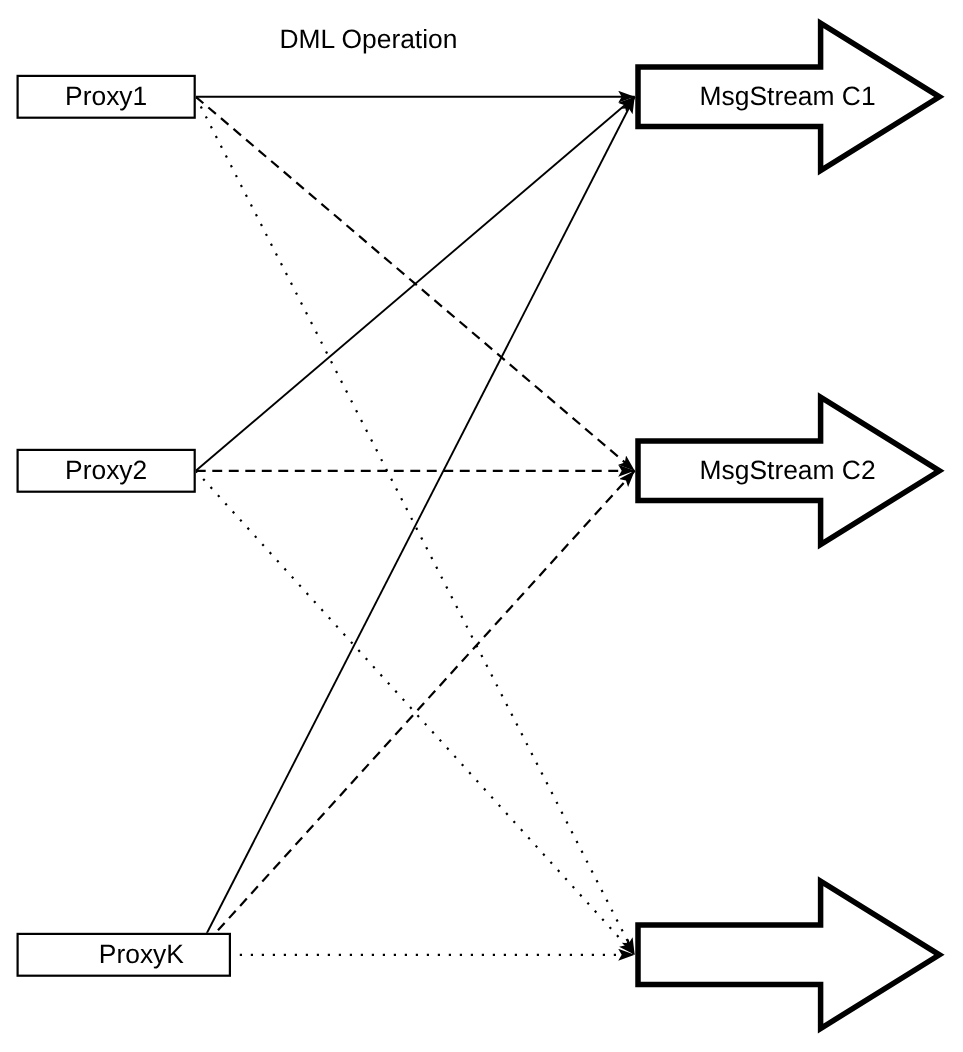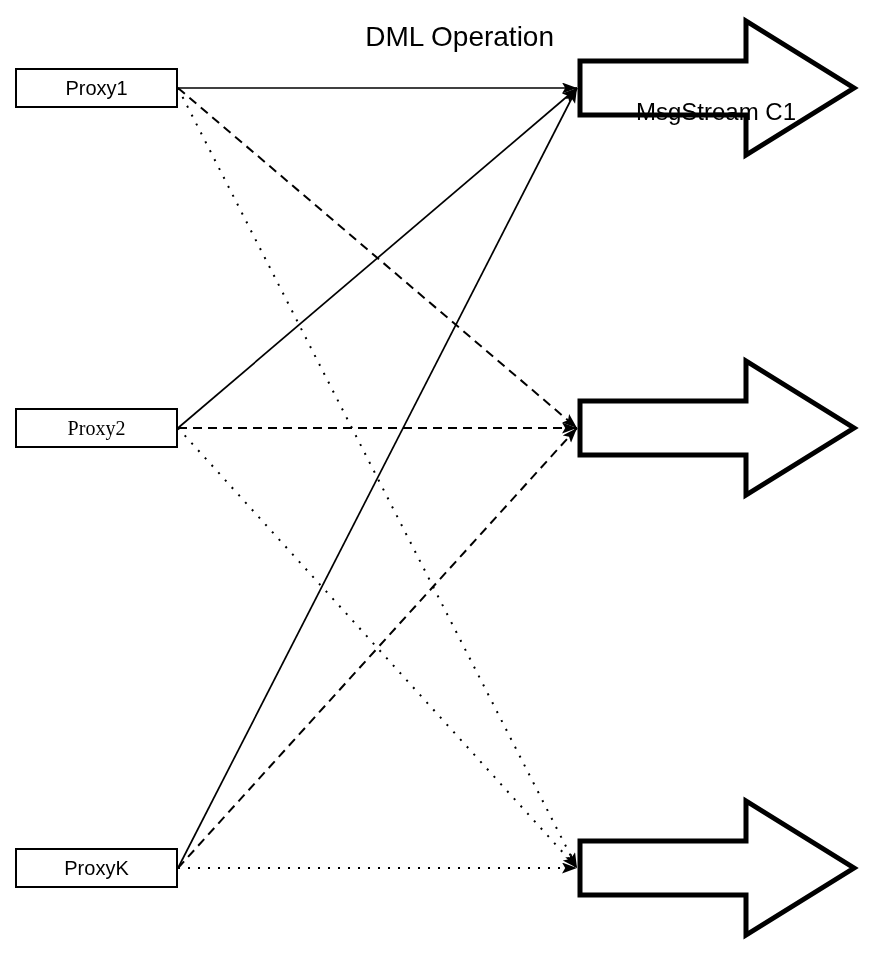--- a/index.html
+++ b/index.html
@@ -18,54 +18,53 @@
   .canvas svg {
     position: absolute;
     left: 0;
     top: 0;
   }
   .diagram-title {
     position: absolute;
     left: 254px;
     top: 24px;
     width: 300px;
-    text-align: right;
-    font-size: 28px;
+    text-align: left;
+    font-size: 24px;
     line-height: 25px;
     color: #000000;
     white-space: nowrap;
   }
   .proxy-box {
     position: absolute;
     left: 15px;
     width: 159px;
     height: 36px;
     border: 2px solid #000000;
     background: #ffffff;
     text-align: center;
     line-height: 36px;
-    font-size: 20px;
+    font-size: 24px;
     color: #000000;
     z-index: 3;
   }
   .proxy-box.p1 { top: 68px; }
-  .proxy-box.p2 { top: 408px; font-family: Liberation Serif, serif; }
-  .proxy-box.pk { top: 848px; }
+  .proxy-box.p2 { top: 408px; }
+  .proxy-box.pk { top: 848px; padding-left: 32px; }
   .stream-label {
     position: absolute;
     left: 578px;
     width: 276px;
     height: 30px;
     line-height: 30px;
     text-align: center;
     font-size: 24px;
     color: #000000;
     white-space: nowrap;
     z-index: 3;
-    margin-top: 24px;
   }
   .stream-label.s1 { top: 73px; }
   .stream-label.s2 { top: 413px; }
   .stream-label.sn { top: 853px; }
   .edge { fill: none; }
   .edge-solid  { stroke-width: 1.7; }
   .edge-dashed { stroke-width: 2;   stroke-dasharray: 9 6; }
   .edge-dotted { stroke-width: 2;   stroke-dasharray: 2 8; }
   .stream-shape { stroke-width: 5; stroke-linejoin: miter; }
 </style>
@@ -106,14 +105,15 @@
     <span>Proxy1</span>
   </div>
   <div class="proxy-box p2">
     <span>Proxy2</span>
   </div>
   <div class="proxy-box pk">
     <span>ProxyK</span>
   </div>
 
   <div class="stream-label s1">MsgStream C1</div>
+  <div class="stream-label s2">MsgStream C2</div>
 
 </div>
 
 </body></html>

